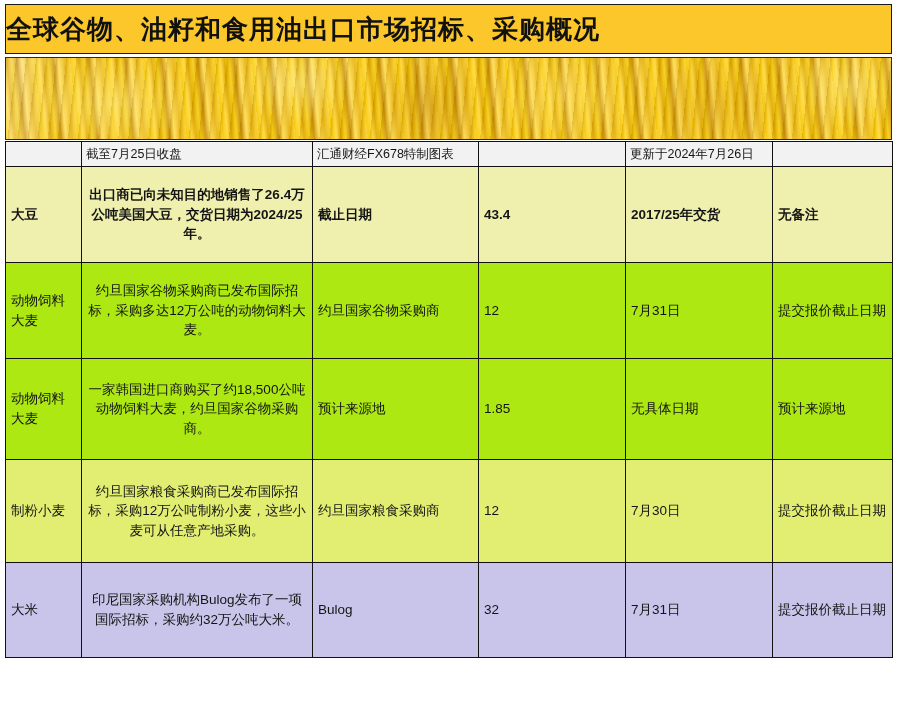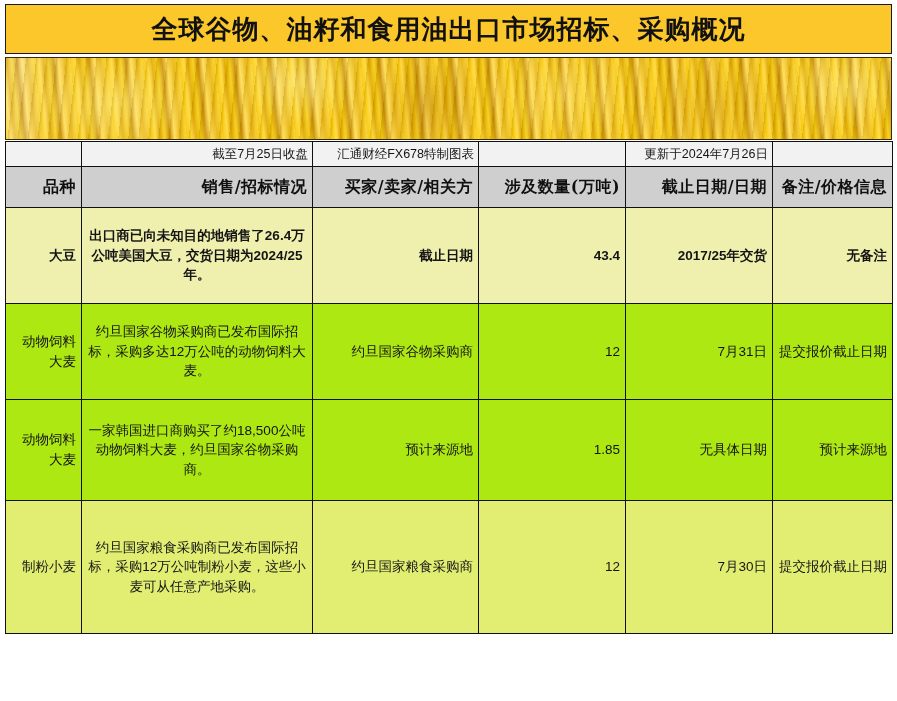--- a/index.html
+++ b/index.html
@@ -16,21 +16,21 @@
     background: #ffffff;
   }
 
   
   .title-bar {
     position: absolute;
     left: 5px; top: 4px;
     width: 887px; height: 50px;
     background: #FBC72A;
     border: 1px solid #1a1a1a;
-    display: flex; align-items: center; justify-content: center;
+    display: flex; align-items: center; justify-content: flex-start;
   }
   .title-text {
     font-family: "DejaVu Serif", "Liberation Serif", serif;
     font-weight: bold;
     font-size: 26px;
     color: #111111;
     letter-spacing: 1px;
     white-space: nowrap;
   }
 
@@ -72,21 +72,21 @@
     position: absolute;
     left: 5px; top: 141px;
     width: 887px;
     border-collapse: collapse;
     table-layout: fixed;
   }
   .sheet td {
     border: 1px solid #111111;
     padding: 3px 5px;
     vertical-align: middle;
-    text-align: right;
+    text-align: left;
     font-size: 13px;
     color: #141414;
     line-height: 1.45;
     word-break: break-word;
   }
 
   
   .meta-row td {
     background: #F2F2F2;
     height: 25px;
@@ -106,21 +106,21 @@
     letter-spacing: .5px;
   }
 
   
   .data-row td { font-size: 13.5px; }
   .data-row td.desc { text-align: center; }
 
   .r-soy    td { background: #EFF0AE; height: 96px; font-weight: bold; }
   .r-bar1   td { background: #ADE813; height: 96px; }
   .r-bar2   td { background: #ADE813; height: 101px; }
-  .r-wheat  td { background: #E1EE72; height: 133px; }
+  .r-wheat  td { background: #E1EE72; height: 103px; }
   .r-rice   td { background: #C9C4E9; height: 95px; }
 </style>
 </head>
 <body>
 
 <div id="page">
 
   <div class="title-bar">
     <div class="title-text">全球谷物、油籽和食用油出口市场招标、采购概况</div>
   </div>
@@ -143,28 +143,20 @@
 
       <tr class="meta-row">
         <td></td>
         <td>截至7月25日收盘</td>
         <td>汇通财经FX678特制图表</td>
         <td></td>
         <td>更新于2024年7月26日</td>
         <td></td>
       </tr>
 
-      <tr class="head-row">
-        <td>品种</td>
-        <td>销售/招标情况</td>
-        <td>买家/卖家/相关方</td>
-        <td>涉及数量(万吨)</td>
-        <td>截止日期/日期</td>
-        <td>备注/价格信息</td>
-      </tr>
 
       <tr class="data-row r-soy">
         <td>大豆</td>
         <td class="desc">出口商已向未知目的地销售了26.4万公吨美国大豆，交货日期为2024/25年。</td>
         <td>截止日期</td>
         <td>43.4</td>
         <td>2017/25年交货</td>
         <td>无备注</td>
       </tr>
 
@@ -188,17 +180,25 @@
 
       <tr class="data-row r-wheat">
         <td>制粉小麦</td>
         <td class="desc">约旦国家粮食采购商已发布国际招标，采购12万公吨制粉小麦，这些小麦可从任意产地采购。</td>
         <td>约旦国家粮食采购商</td>
         <td>12</td>
         <td>7月30日</td>
         <td>提交报价截止日期</td>
       </tr>
 
+      <tr class="data-row r-rice">
+        <td>大米</td>
+        <td class="desc">印尼国家采购机构Bulog发布了一项国际招标，采购约32万公吨大米。</td>
+        <td>Bulog</td>
+        <td>32</td>
+        <td>7月31日</td>
+        <td>提交报价截止日期</td>
+      </tr>
 
     </tbody>
   </table>
 
 </div>
 
 </body></html>

